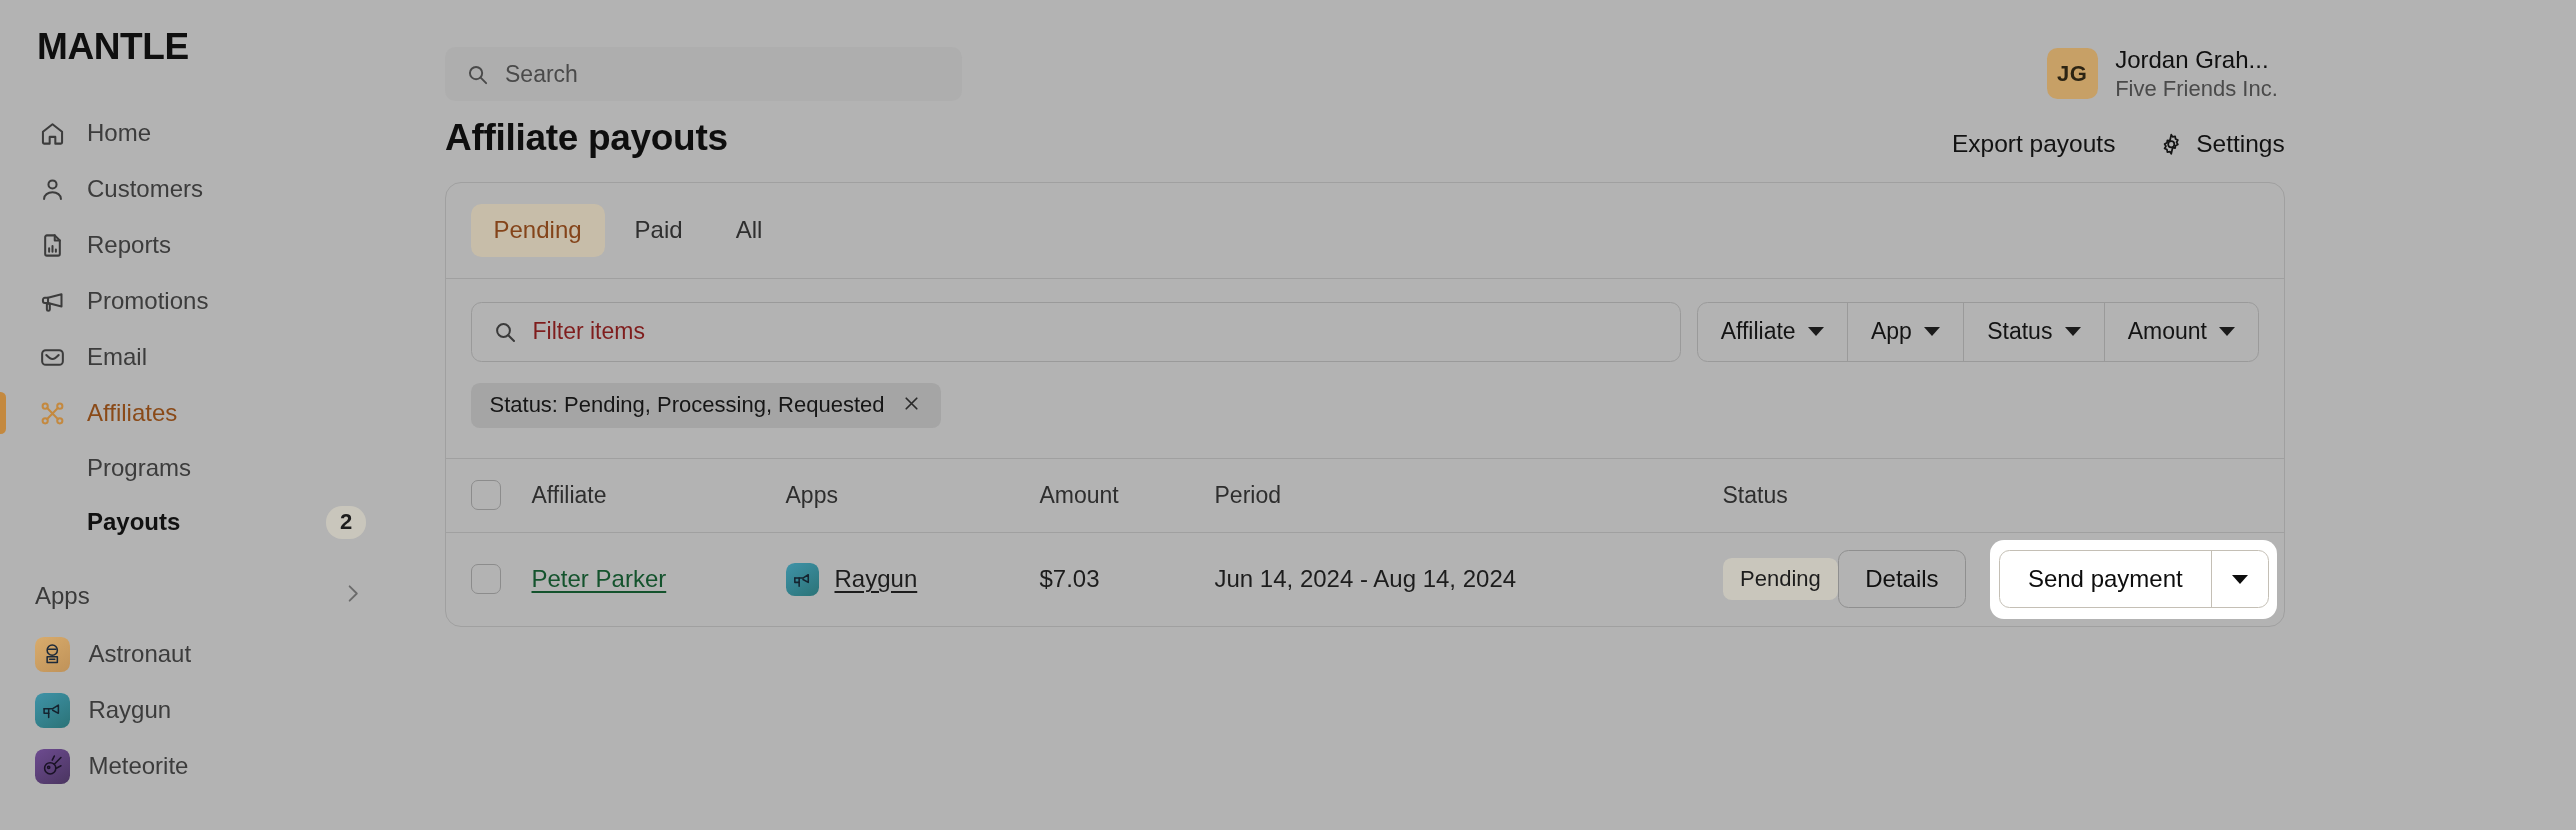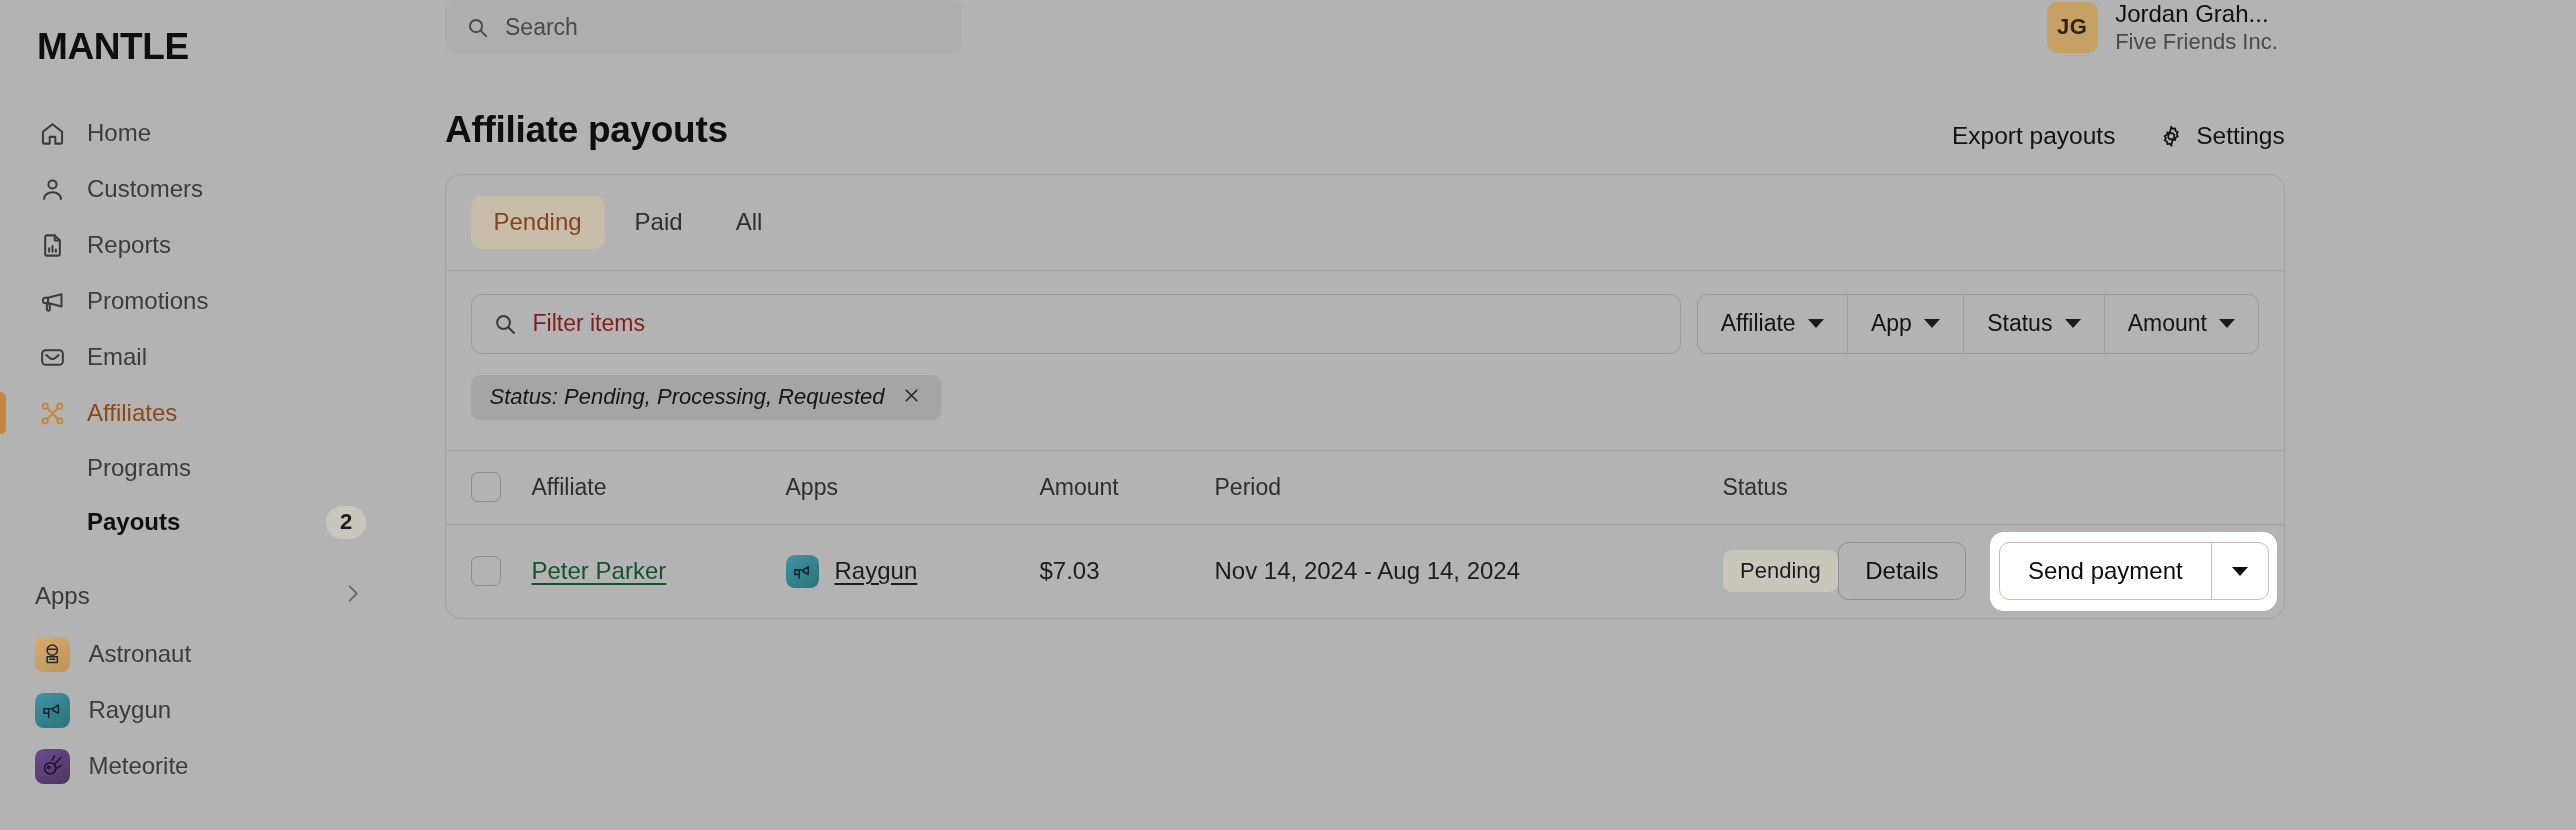--- a/index.html
+++ b/index.html
@@ -141,23 +141,24 @@
   .main {
     flex: 1;
     height: 831px;
     position: relative;
     background: #b3b3b3;
   }
 
   .topbar {
     height: 93px;
     display: flex;
-    align-items: flex-start;
+    align-items: flex-end;
     padding: 0 37px 0 46px;
     gap: 9px;
+    margin-top: 8px;
   }
 
   .search-box {
     width: 517px;
     height: 54px;
     background: #aeaeae;
     border-radius: 10.5px;
     display: flex;
     align-items: center;
     gap: 16px;
@@ -296,21 +297,20 @@
   .chip {
     display: inline-flex;
     align-items: center;
     gap: 16px;
     background: #a5a5a5;
     border-radius: 8.8px;
     padding: 9.6px 19px;
     font-size: 22px;
     color: #161616;
     cursor: pointer;
-    font-style: italic;
   }
   .chip-x {
     font-size: 22px;
     color: #2a2a2a;
     line-height: 1;
     cursor: pointer;
   }
 
   
   .thead {
@@ -673,21 +673,21 @@
             <svg viewBox="0 0 24 24" fill="none" stroke="#15232f" stroke-width="1.6" stroke-linecap="round" stroke-linejoin="round">
               <path d="M4 10.5h8.5l5.5-3.5v8l-5.5-3"></path>
               <path d="M4 10.5v4.5h4.5v-4.5"></path>
               <path d="M8.5 15v4"></path>
             </svg>
           </span>
           <span class="link-app">Raygun</span>
         </span>
 
         <span class="c-amt cell-txt">$7.03</span>
-        <span class="c-per cell-txt">Nov 14, 2024 - Aug 14, 2024</span>
+        <span class="c-per cell-txt">Jun 14, 2024 - Aug 14, 2024</span>
 
         <span class="c-status">
           <span class="status-pill">Pending</span>
         </span>
 
         <span class="c-act">
           <span class="btn-details">Details</span>
 
           <span class="split-halo">
             <span class="split">

